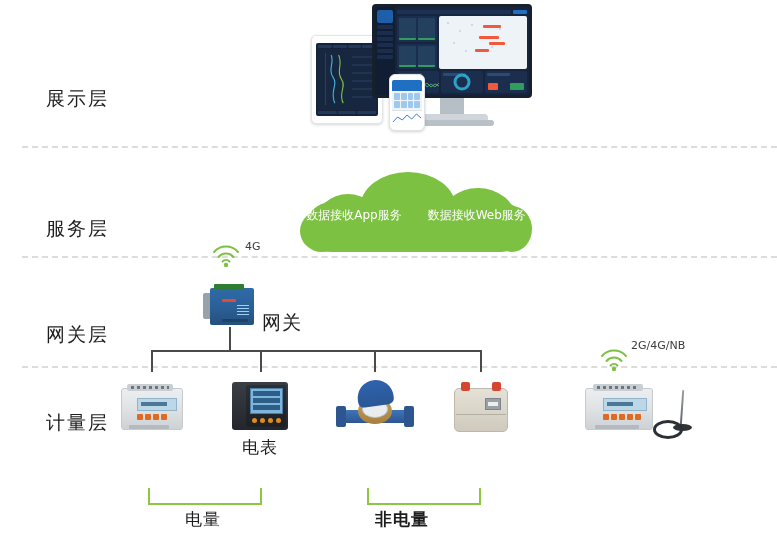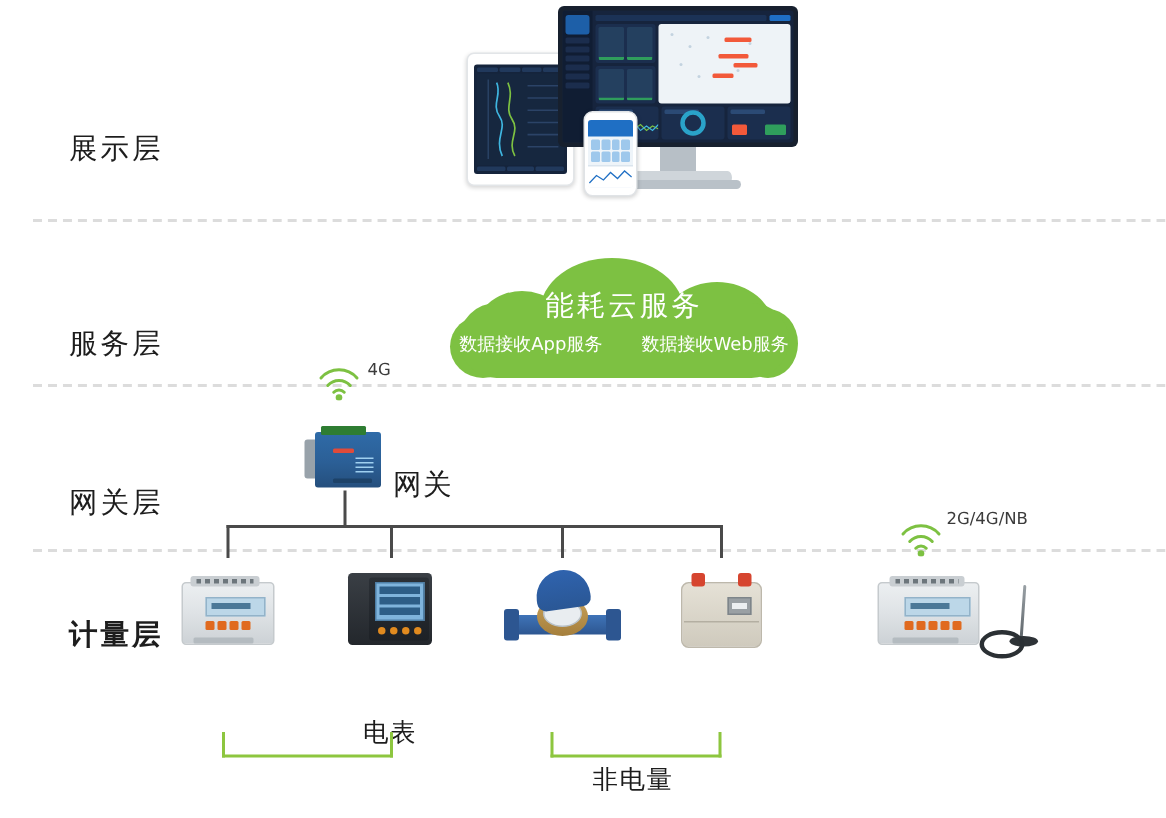--- a/index.html
+++ b/index.html
@@ -153,21 +153,21 @@
 
 <div class="stage">
 
   <div class="divider" style="top:146px;"></div>
   <div class="divider" style="top:256px;"></div>
   <div class="divider" style="top:366px;"></div>
 
   <div class="layer-label" style="top:86px;">展示层</div>
   <div class="layer-label" style="top:216px;">服务层</div>
   <div class="layer-label" style="top:322px;">网关层</div>
-  <div class="layer-label" style="top:410px;font-weight:bold;">计量层</div>
+  <div class="layer-label" style="top:410px;">计量层</div>
 
   <div class="tablet">
     <div class="tablet-screen">
       <div class="tb-row">
           <i></i>
           <i></i>
           <i></i>
           <i></i>
         </div>
       <div class="tb-chart">
@@ -284,21 +284,20 @@
   </div>
 
   <div class="cloud">
     <div class="blob" style="left:60px;top:0px;width:96px;height:72px;"></div>
     <div class="blob" style="left:16px;top:22px;width:64px;height:58px;"></div>
     <div class="blob" style="left:140px;top:16px;width:76px;height:64px;"></div>
     <div class="blob" style="left:0px;top:38px;width:44px;height:42px;"></div>
     <div class="blob" style="left:192px;top:34px;width:40px;height:46px;"></div>
     <div class="body"></div>
     <div class="cloud-text">
-      <div class="cloud-title">能耗云服务</div>
       <div class="cloud-sub">
         <div class="cloud-col">
           <span>数据接收</span>
           <span>App服务</span>
         </div>
         <div class="cloud-col">
           <span>数据接收</span>
           <span>Web服务</span>
         </div>
       </div>
@@ -362,21 +361,21 @@
           <i></i>
         </div>
       <div class="pm-btns">
           <span></span>
           <span></span>
           <span></span>
           <span></span>
         </div>
     </div>
   </div>
-  <div class="meter-label" style="left:212px;top:477px;width:96px;">电表</div>
+  <div class="meter-label" style="left:212px;top:436px;width:96px;">电表</div>
 
   <div class="meter" style="left:336px;top:380px;">
     <div class="water">
       <div class="w-pipe"></div>
       <div class="w-flangeL"></div>
       <div class="w-flangeR"></div>
       <div class="w-drum"></div>
       <div class="w-dial"></div>
       <div class="w-cap"></div>
     </div>
@@ -422,17 +421,18 @@
       </div>
       <div class="ant">
         <div class="ant-rod"></div>
         <div class="ant-base"></div>
         <div class="ant-coil"></div>
       </div>
     </div>
   </div>
 
   <div class="bracket" style="left:148px;top:488px;width:110px;"></div>
+  <div class="bracket-label" style="left:153px;top:508px;width:100px;">电量</div>
 
   <div class="bracket" style="left:367px;top:488px;width:110px;"></div>
-  <div class="bracket-label" style="left:372px;top:508px;width:100px;">非电量</div>
+  <div class="bracket-label" style="left:352px;top:508px;width:100px;font-weight:bold;">非电量</div>
 
 </div>
 
 </body></html>

